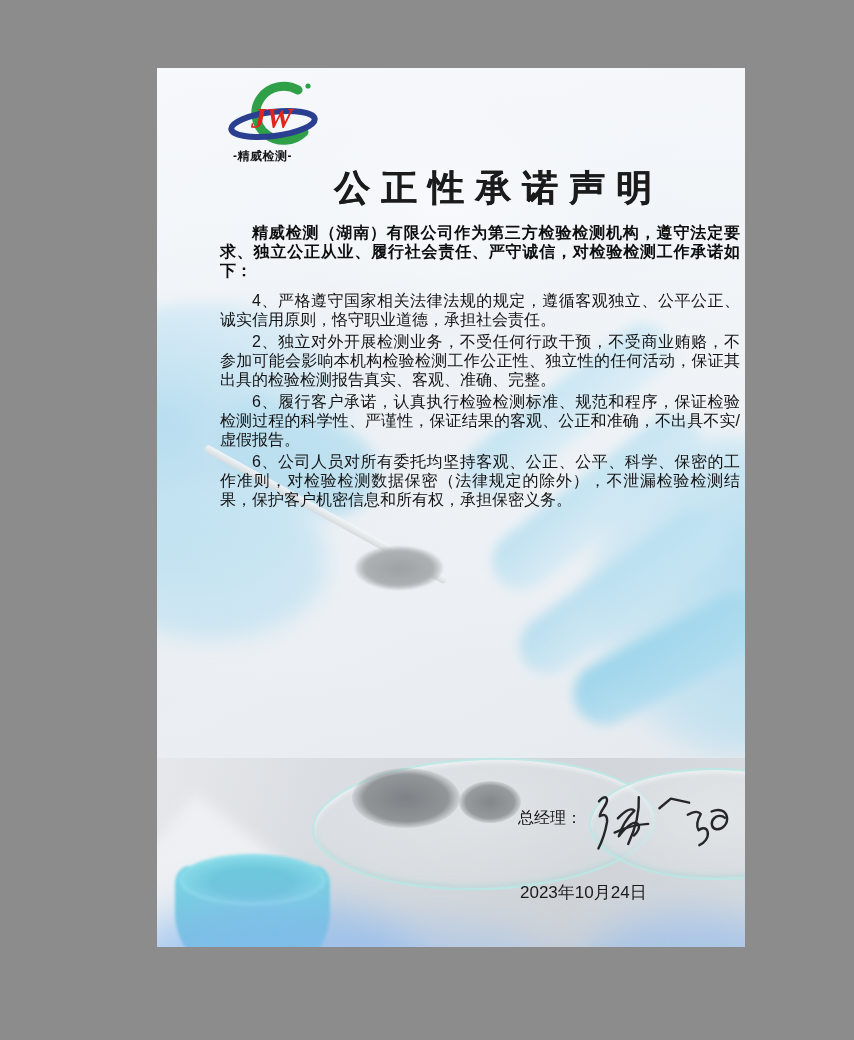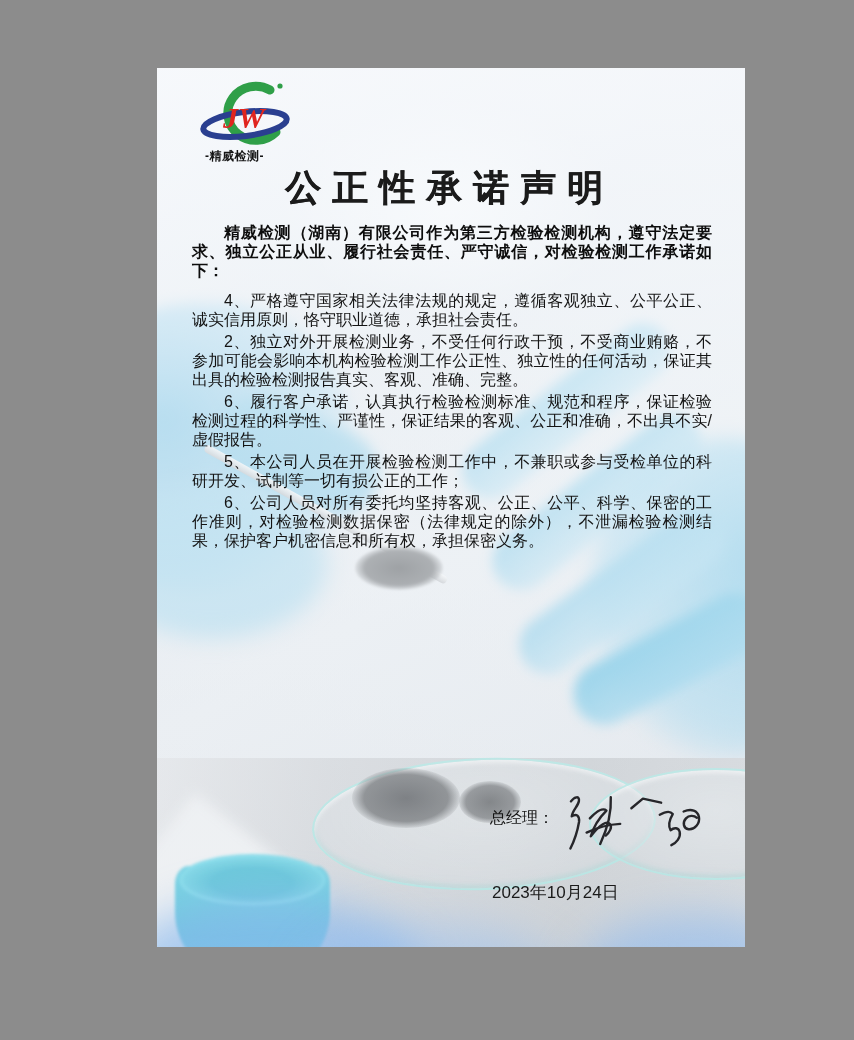--- a/index.html
+++ b/index.html
@@ -58,26 +58,26 @@
     background:radial-gradient(ellipse at 50% 55%,#35b7d0 40%,#5bd0e3 75%,#43c2d9 100%);
     border:4px solid #60d4e6;box-sizing:border-box;}
   .blob{border-radius:50%;}
   .blob1{left:-35px;top:828px;width:300px;height:150px;background:rgba(108,168,235,.65);filter:blur(20px);}
   .blob2{left:150px;top:856px;width:260px;height:115px;background:rgba(128,178,240,.5);filter:blur(22px);}
   .blob3{left:418px;top:845px;width:240px;height:125px;background:rgba(112,168,238,.58);filter:blur(20px);}
   .wash{inset:0;background:linear-gradient(180deg,
       rgba(248,250,253,.82) 0%,rgba(246,249,252,.72) 18%,rgba(243,247,250,.55) 40%,
       rgba(240,244,248,.45) 62%,rgba(238,242,246,.30) 78%,rgba(236,240,244,.22) 100%);}
   
-  .content-layer{inset:0;z-index:10;}
+  .content-layer{inset:0;z-index:10;margin-left:28px;}
   .content-layer > *{position:absolute;}
   .logo-svg{left:30px;top:12px;width:120px;height:72px;}
   .brand{left:20px;top:80px;width:115px;text-align:center;
     font-weight:800;font-size:12px;letter-spacing:.5px;color:#151515;white-space:nowrap;}
-  .doc-title{left:128px;top:96px;width:350px;text-align:left;white-space:nowrap;
+  .doc-title{left:128px;top:96px;width:350px;text-align:right;white-space:nowrap;
     font-family:Liberation Sans, sans-serif;font-weight:900;
     font-size:36px;letter-spacing:11px;color:#1b1b1b;text-shadow:.6px 0 0 #1b1b1b;}
   .body-text{left:35px;top:155px;width:520px;color:#141414;
     font-size:16px;line-height:19px;text-align:justify;}
   .body-text p{position:static;margin:0 0 3px;text-indent:2em;}
   .body-text p.intro{font-weight:bold;margin-bottom:11px;color:#0d0d0d;}
   .sign-row{left:333px;top:736px;display:flex;align-items:flex-start;}
   .sign-label{position:static;font-size:16px;color:#141414;line-height:28px;white-space:nowrap;}
   .sign-svg{position:static;margin:-18px 0 0 2px;width:160px;height:68px;}
   .doc-date{left:335px;top:813px;font-size:17px;color:#1a1a1a;white-space:nowrap;}
@@ -122,21 +122,20 @@
 
     <div class="brand">-精威检测-</div>
 
     <h1 class="doc-title" style="margin:0;">公正性承诺声明</h1>
 
     <div class="body-text">
       <p class="intro">精威检测（湖南）有限公司作为第三方检验检测机构，遵守法定要求、独立公正从业、履行社会责任、严守诚信，对检验检测工作承诺如下：</p>
       <p>4、严格遵守国家相关法律法规的规定，遵循客观独立、公平公正、诚实信用原则，恪守职业道德，承担社会责任。</p>
       <p>2、独立对外开展检测业务，不受任何行政干预，不受商业贿赂，不参加可能会影响本机构检验检测工作公正性、独立性的任何活动，保证其出具的检验检测报告真实、客观、准确、完整。</p>
       <p>6、履行客户承诺，认真执行检验检测标准、规范和程序，保证检验检测过程的科学性、严谨性，保证结果的客观、公正和准确，不出具不实/虚假报告。</p>
-      <p>5、本公司人员在开展检验检测工作中，不兼职或参与受检单位的科研开发、试制等一切有损公正的工作；</p>
       <p>6、公司人员对所有委托均坚持客观、公正、公平、科学、保密的工作准则，对检验检测数据保密（法律规定的除外），不泄漏检验检测结果，保护客户机密信息和所有权，承担保密义务。</p>
     </div>
 
     <div class="sign-row">
       <span class="sign-label">总经理：</span>
       <svg class="sign-svg" viewBox="0 0 160 68" aria-hidden="true" fill="none" stroke="#26262a" stroke-width="2.4" stroke-linecap="round" stroke-linejoin="round">
         <g transform="rotate(-3 80 34)">
           <path d="M16,12 c4,-5 9,-5 8,0 c-1,5 -7,9 -8,15 c5,-3 8,0 7,6 c-2,9 -6,19 -10,26"></path>
           <path d="M34,30 c8,-8 14,-10 17,-7 c-9,8 -14,16 -17,25 c10,-12 17,-15 20,-11 c2,3 -1,8 -5,11"></path>
           <path d="M30,44 c12,-5 24,-7 34,-7"></path>

